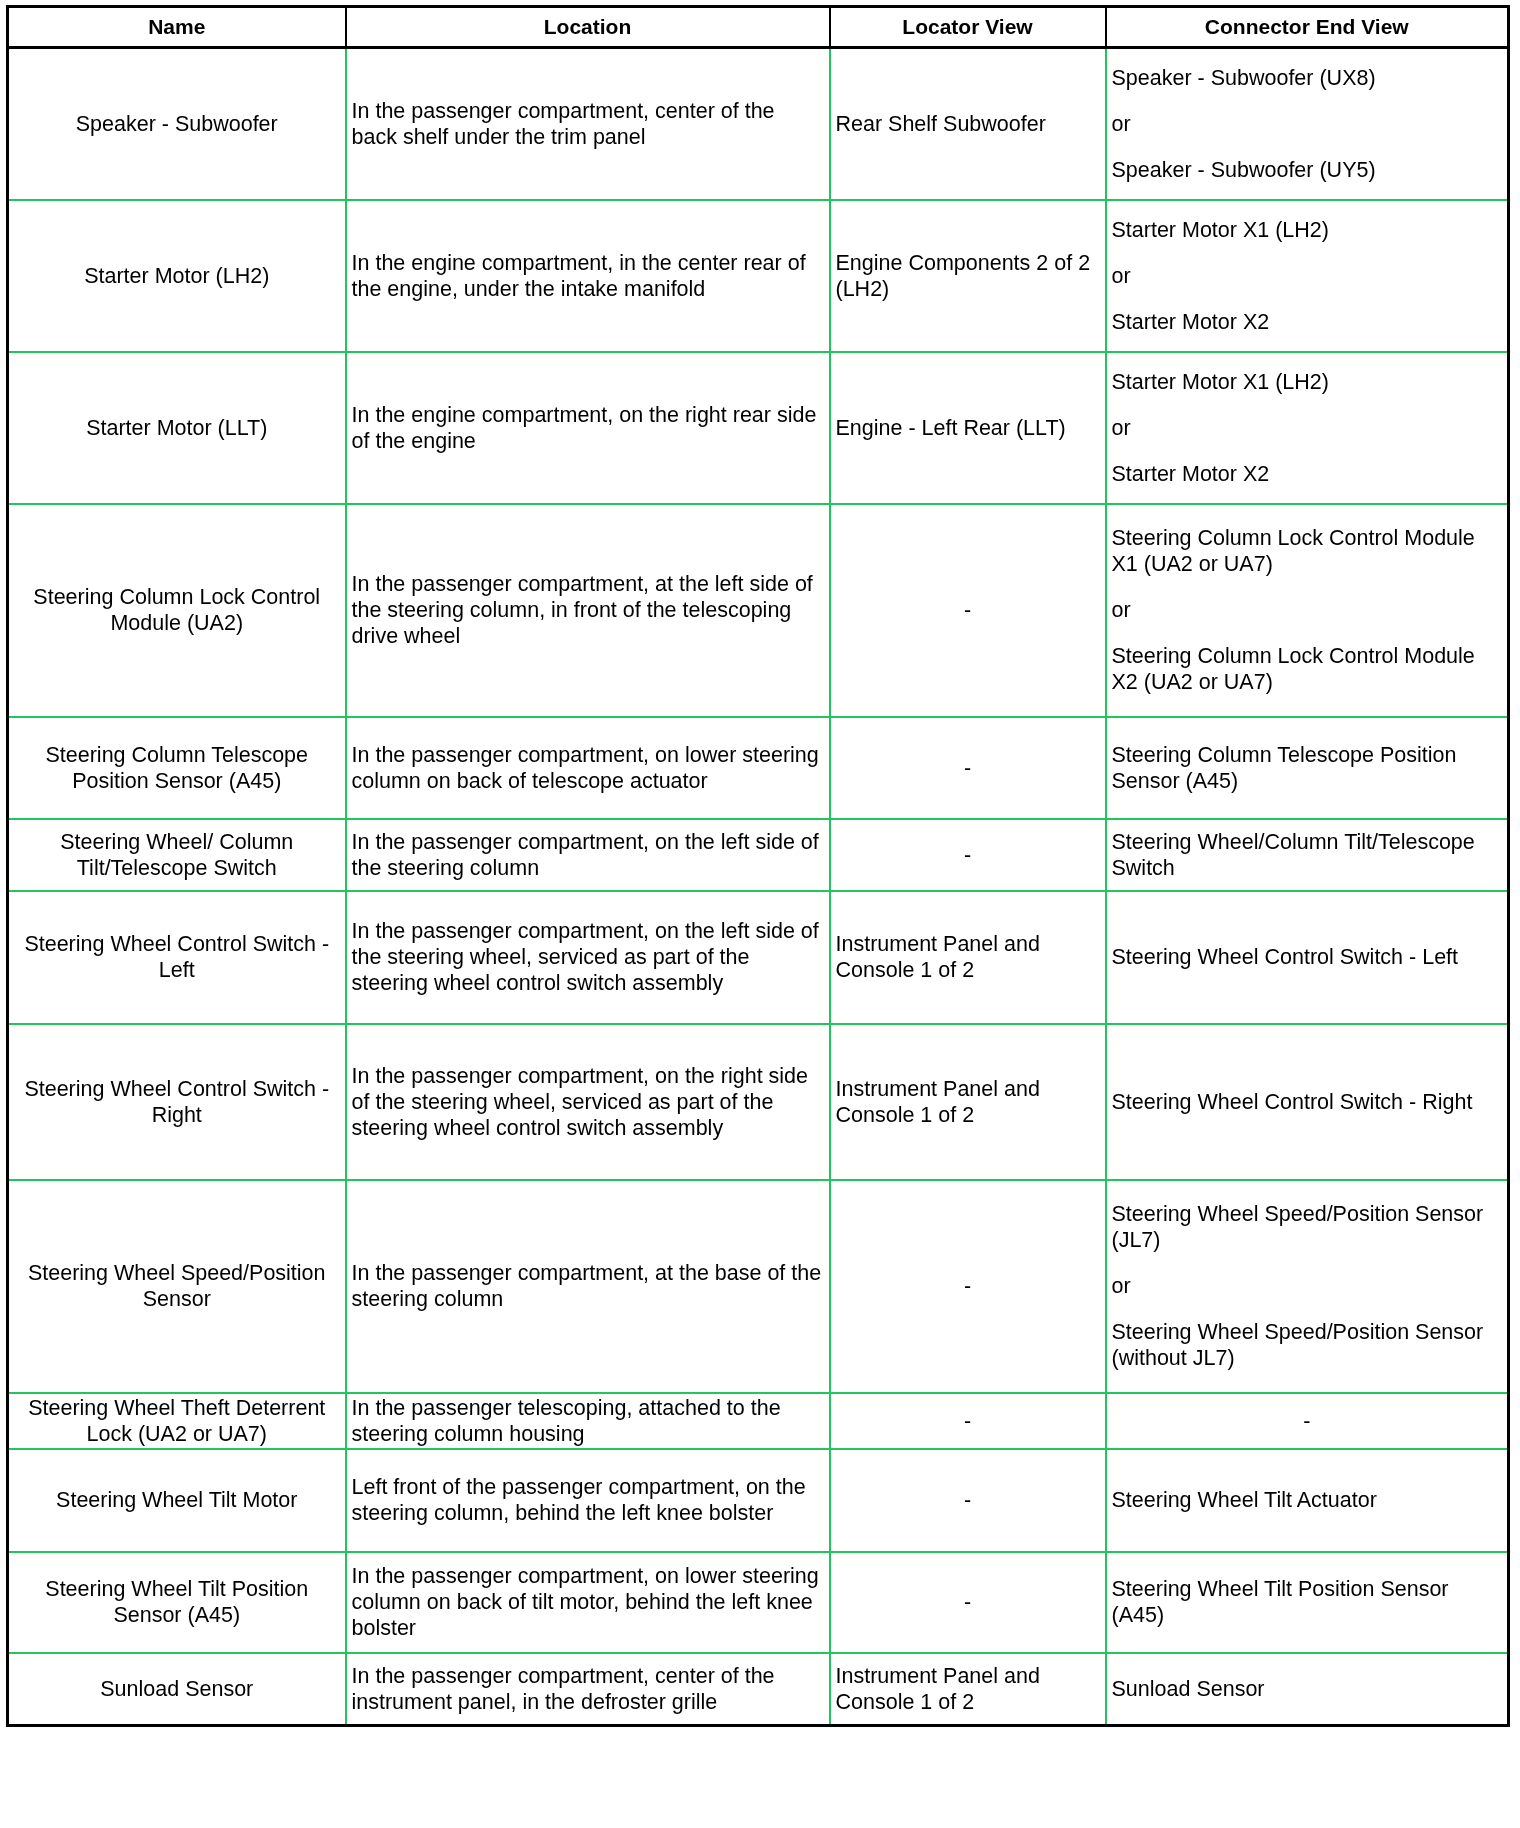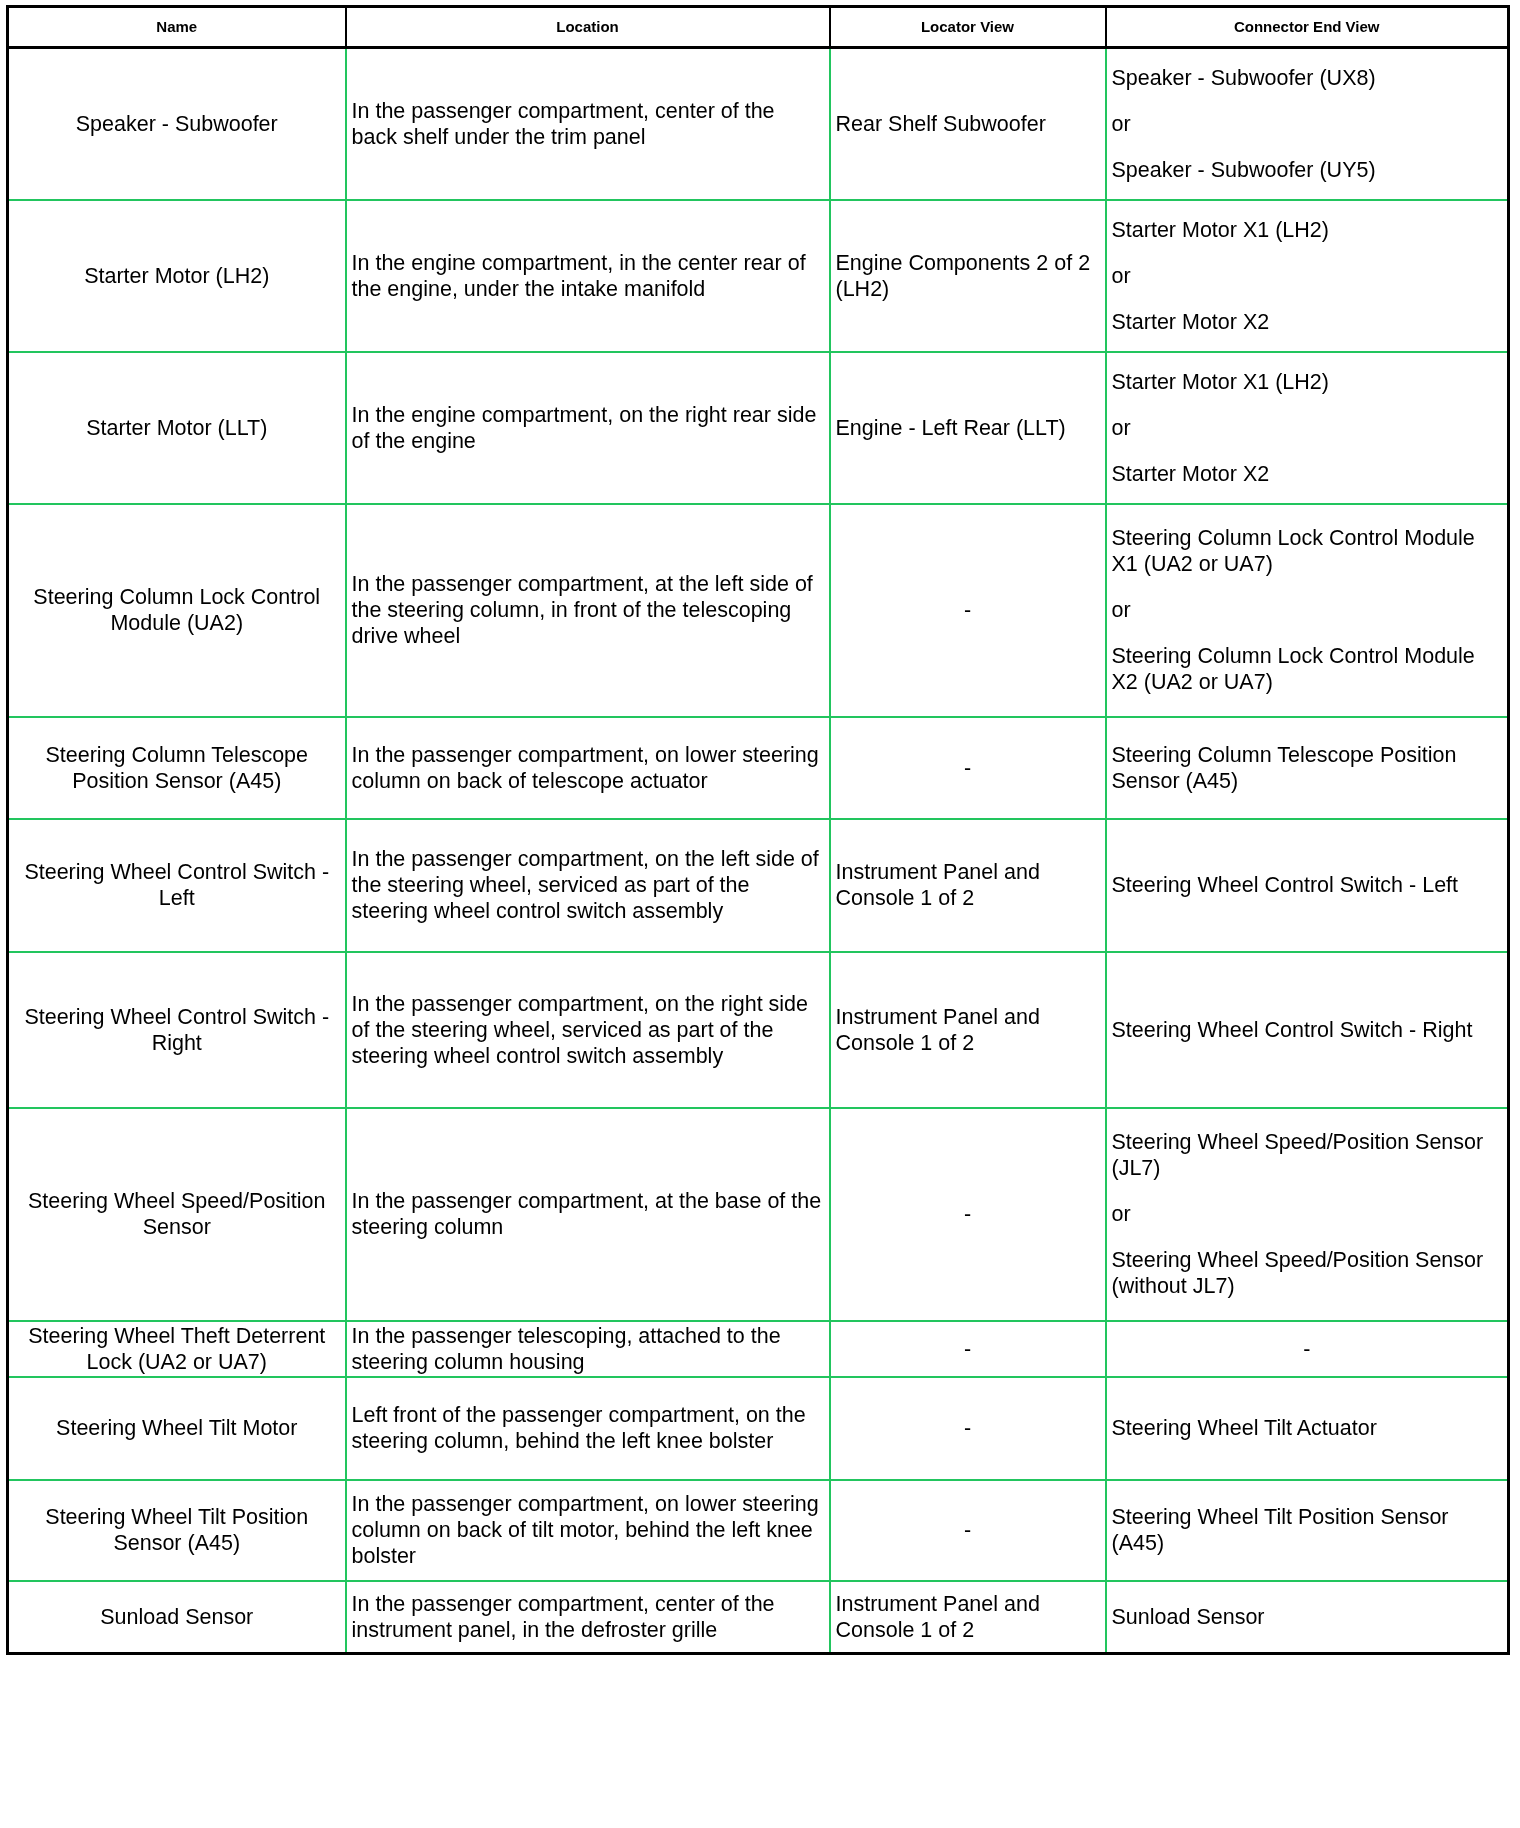--- a/index.html
+++ b/index.html
@@ -19,21 +19,21 @@
   table.grid col.c2 { width: 484px; }
   table.grid col.c3 { width: 276px; }
   table.grid col.c4 { width: 403px; }
   table.grid th {
     height: 38px;
     font-weight: bold;
     text-align: center;
     border: 2px solid #000;
     border-bottom: 3px solid #000;
     padding: 0 4px;
-    font-size: 15px;
+    font-size: 21px;
   }
   table.grid td {
     border: 2px solid #22c55e;
     vertical-align: middle;
     padding: 0 5px;
   }
   td.name { text-align: center; }
   td.loc { text-align: left; }
   td.locv { text-align: left; }
   td.locv.dash { text-align: center; }
@@ -102,20 +102,28 @@
         </td>
       </tr>
       <tr style="height: 102px;">
         <td class="name">Steering Column Telescope Position Sensor (A45)</td>
         <td class="loc">In the passenger compartment, on lower steering column on back of telescope actuator</td>
         <td class="locv dash">-</td>
         <td class="conn">
           <span class="conn-line">Steering Column Telescope Position Sensor (A45)</span>
         </td>
       </tr>
+      <tr style="height: 72px;">
+        <td class="name">Steering Wheel/ Column Tilt/Telescope Switch</td>
+        <td class="loc">In the passenger compartment, on the left side of the steering column</td>
+        <td class="locv dash">-</td>
+        <td class="conn">
+          <span class="conn-line">Steering Wheel/Column Tilt/Telescope Switch</span>
+        </td>
+      </tr>
       <tr style="height: 133px;">
         <td class="name">Steering Wheel Control Switch - Left</td>
         <td class="loc">In the passenger compartment, on the left side of the steering wheel, serviced as part of the steering wheel control switch assembly</td>
         <td class="locv">Instrument Panel and Console 1 of 2</td>
         <td class="conn">
           <span class="conn-line">Steering Wheel Control Switch - Left</span>
         </td>
       </tr>
       <tr style="height: 156px;">
         <td class="name">Steering Wheel Control Switch - Right</td>

